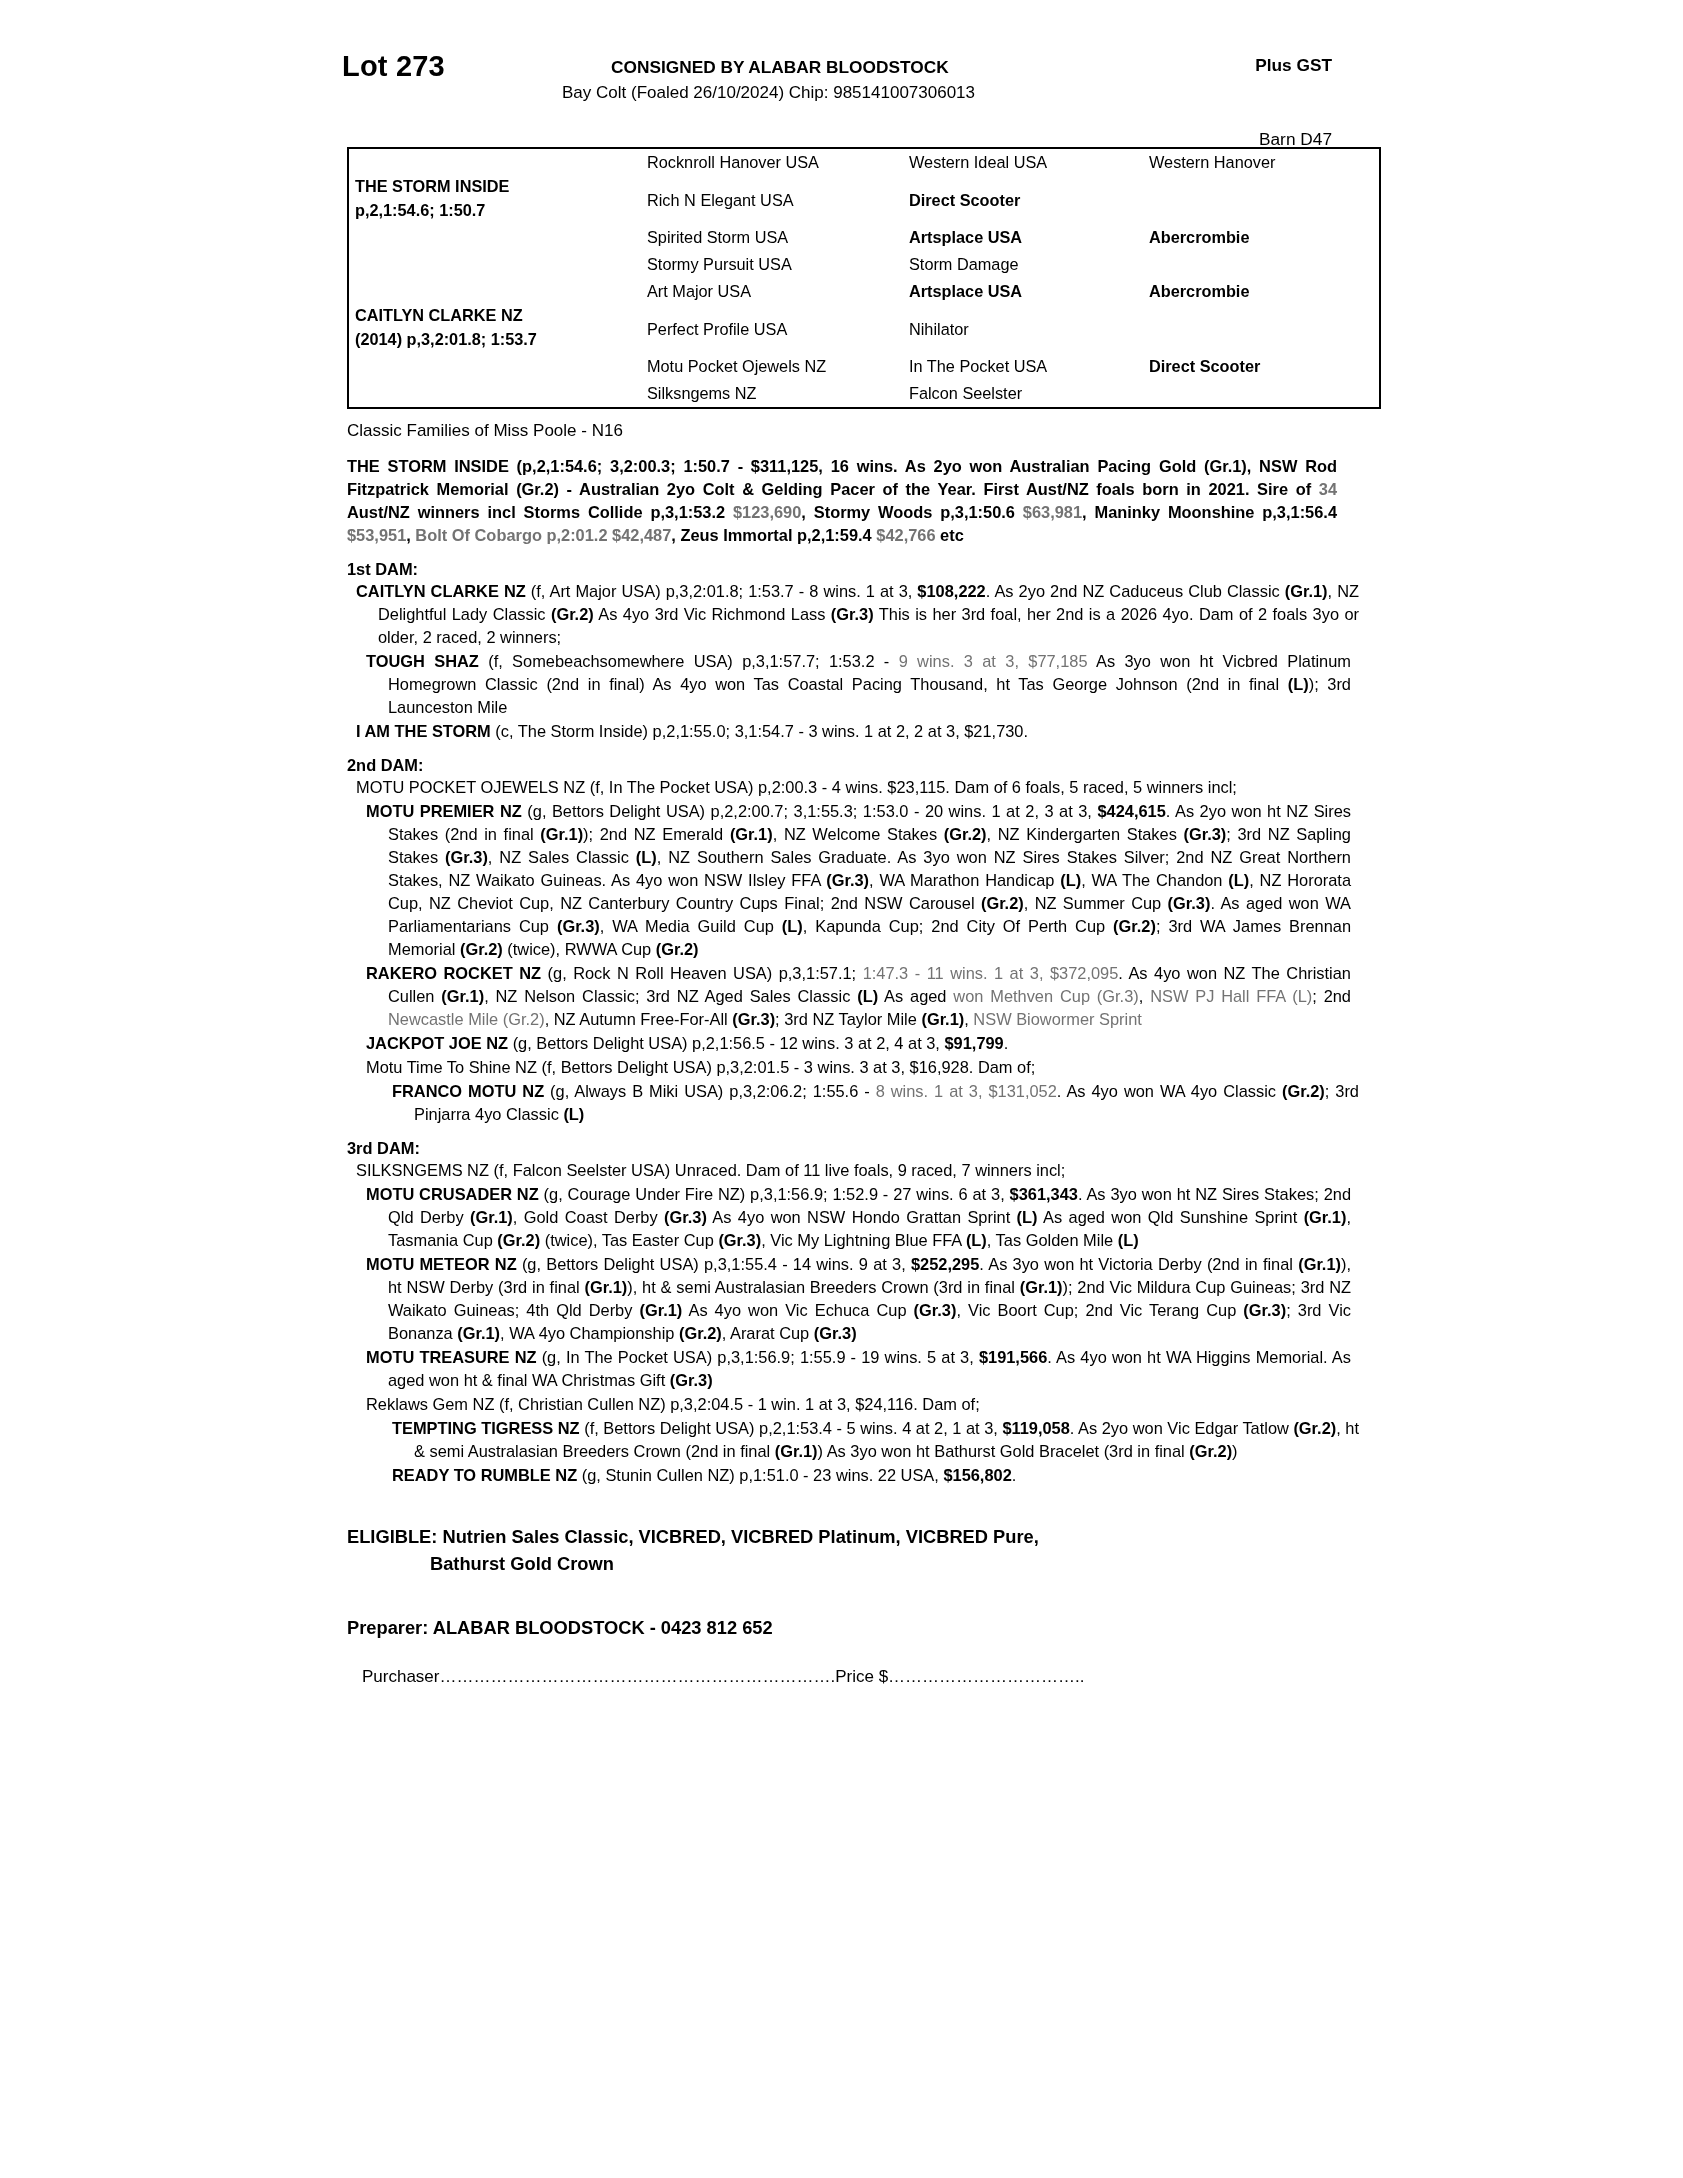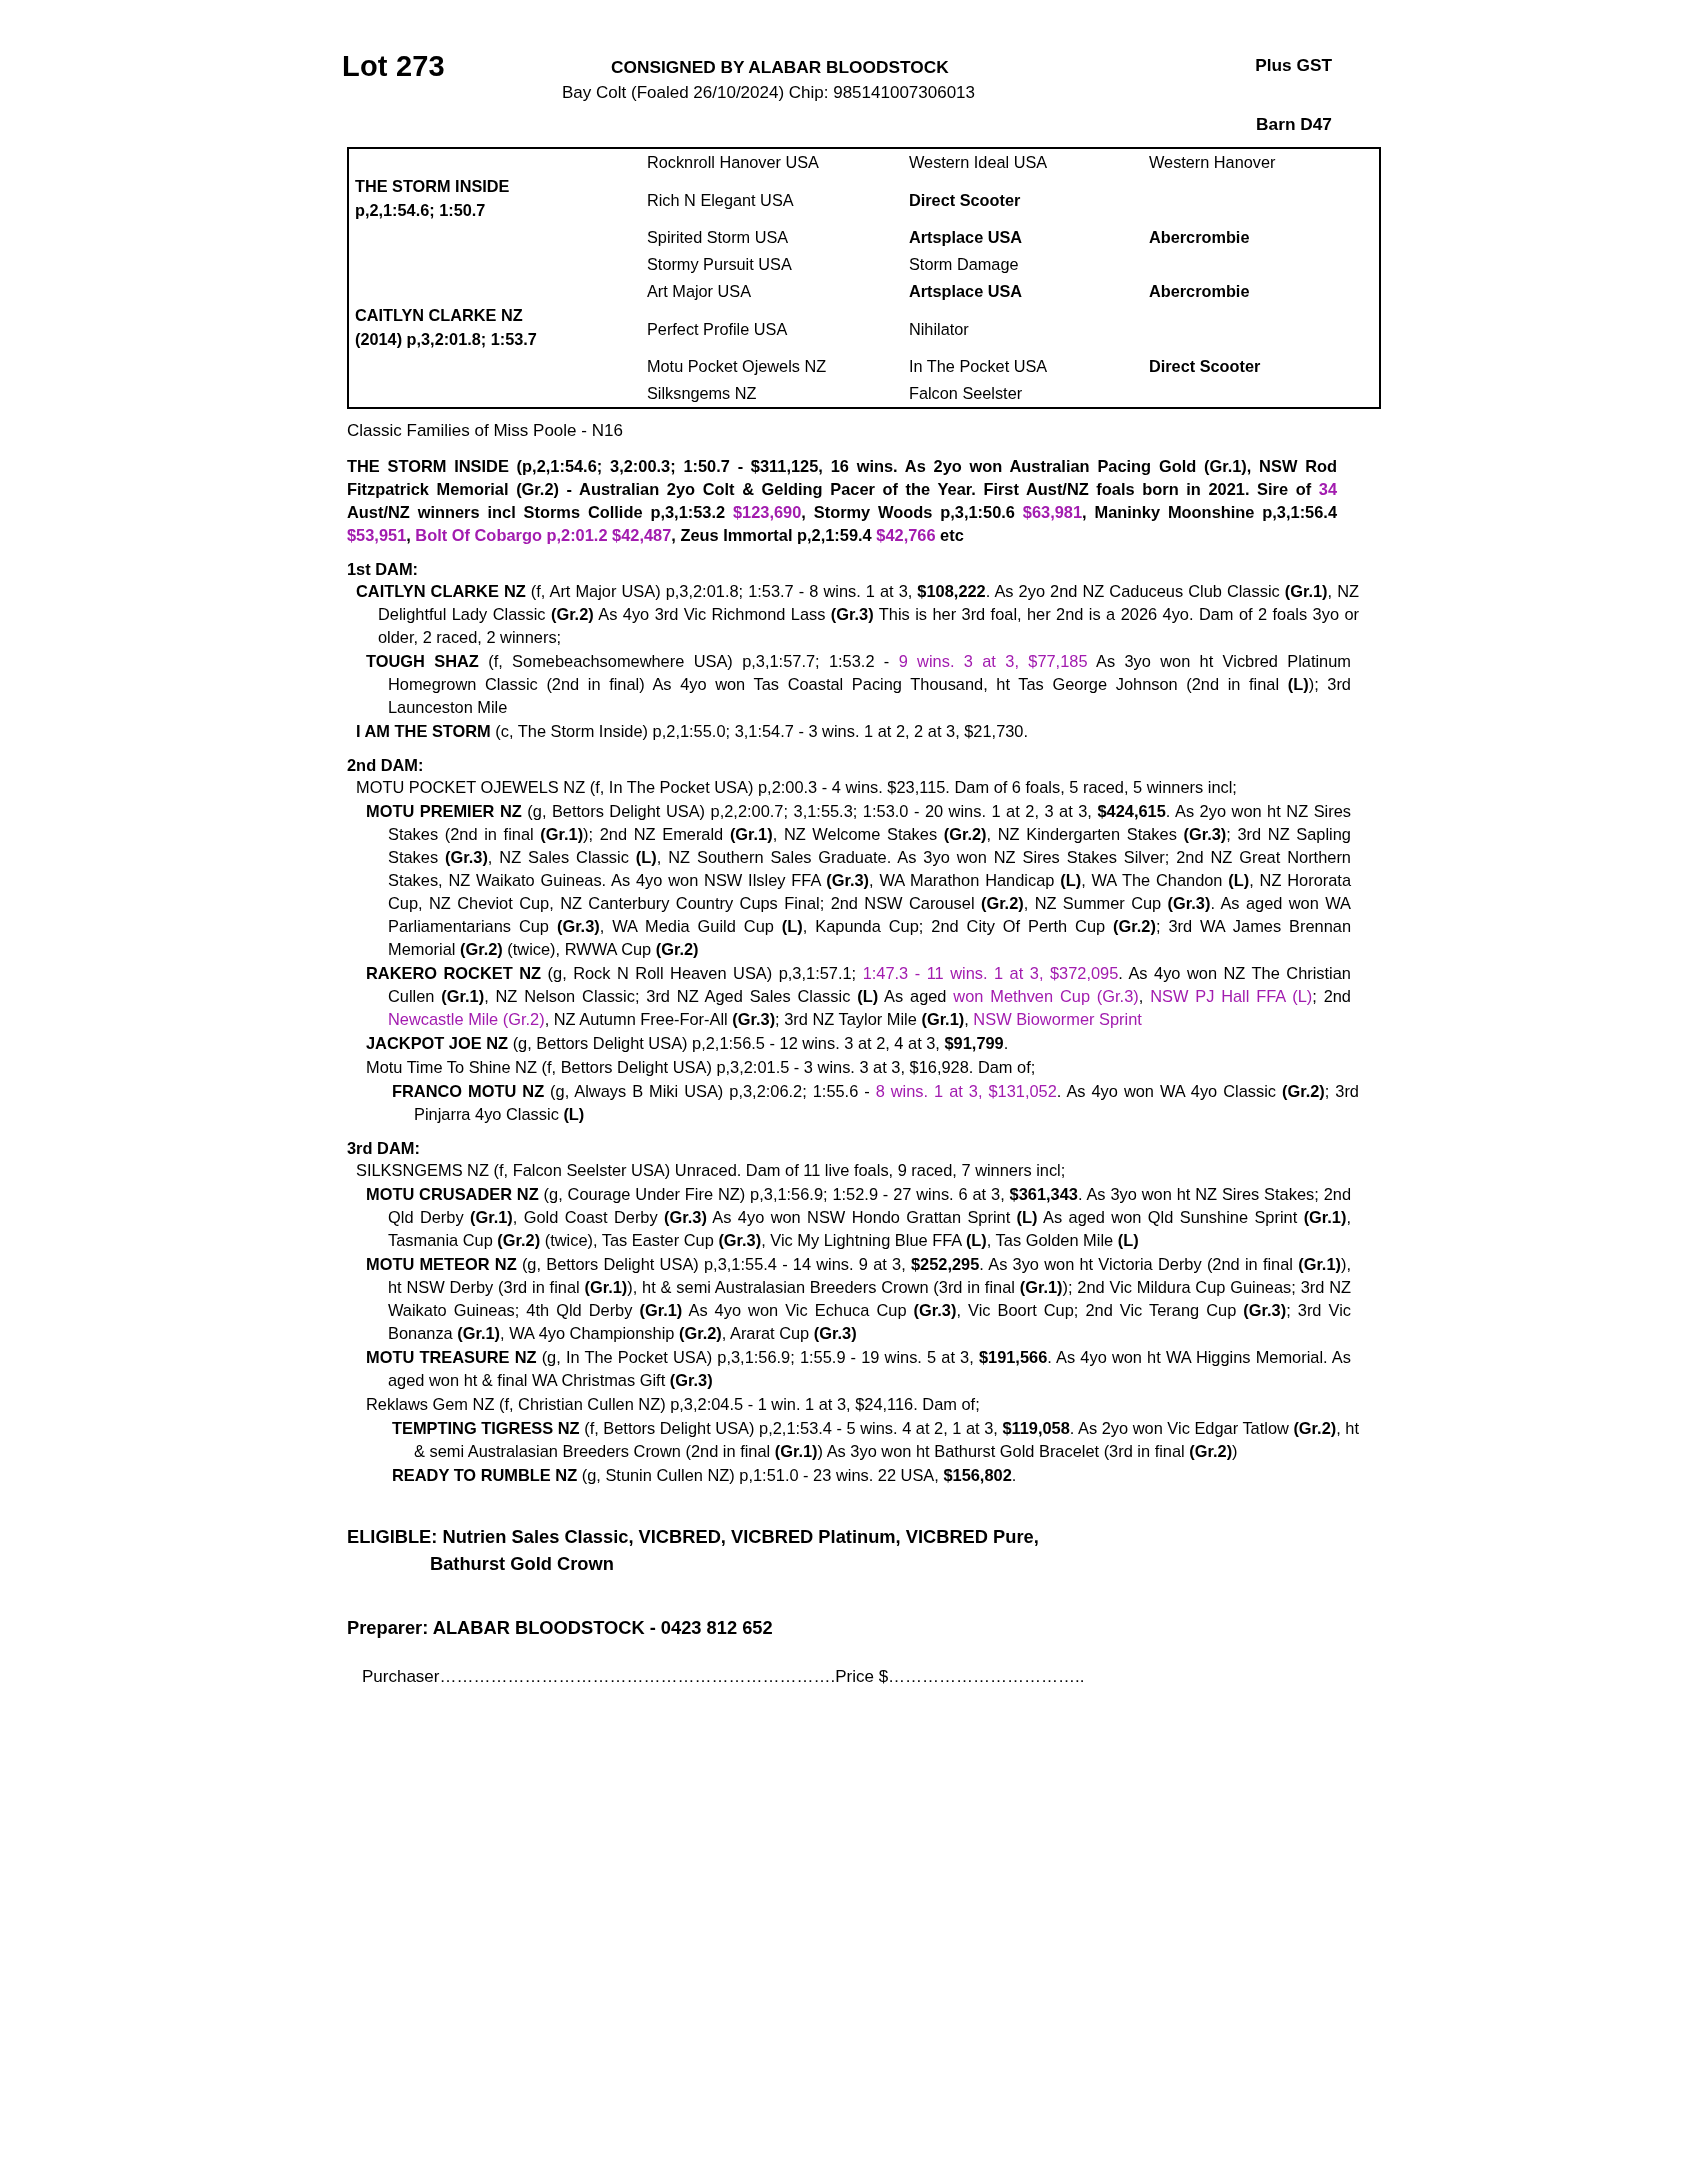--- a/index.html
+++ b/index.html
@@ -52,23 +52,23 @@
     font-size: 17px;
   }
   .plusgst {
     position: absolute;
     right: 5px; top: 10px;
     font-size: 17.3px;
     font-weight: bold;
   }
   .barn {
     position: absolute;
-    right: 5px; top: 69px;
+    right: 5px; top: 84px;
     font-size: 17.3px;
-    font-weight: bold;
+    font-weight: normal;
   }
   
   .ped-wrap {
     position: relative;
     margin-top: 8px;
     margin-left: 5px;
     width: 990px;
   }
   table.ped {
     border-collapse: collapse;
@@ -113,21 +113,21 @@
   .p {
     font-size: 16.4px;
     line-height: 23px;
     text-align: justify;
     margin-top: 1px;
     width: 990px;
   }
   .ind1 { margin-left: 14px; width: 981px; text-indent: 0; padding-left: 22px; text-indent: -22px; }
   .ind2 { margin-left: 24px; width: 963px; padding-left: 22px; text-indent: -22px; }
   .ind3 { margin-left: 50px; width: 945px; padding-left: 22px; text-indent: -22px; }
-  .red { color: #a21caf; }
+  .red { color: #737373; }
   .eligible {
     font-size: 18.3px;
     font-weight: bold;
     margin-top: 36px;
     margin-left: 5px;
     line-height: 27px;
   }
   .eligible .l2 { display: block; margin-left: 83px; }
   .preparer {
     font-size: 18.3px;

